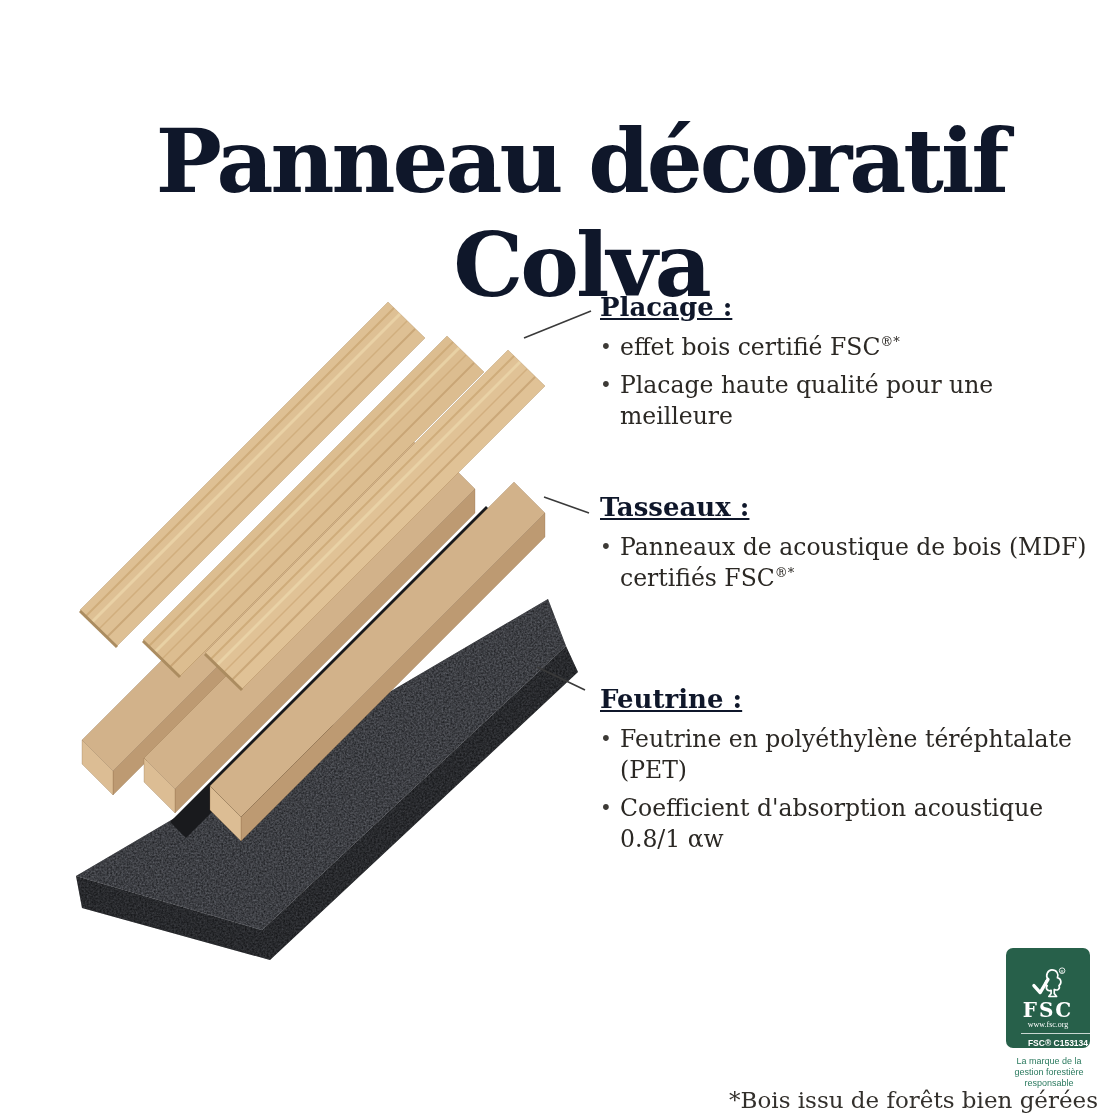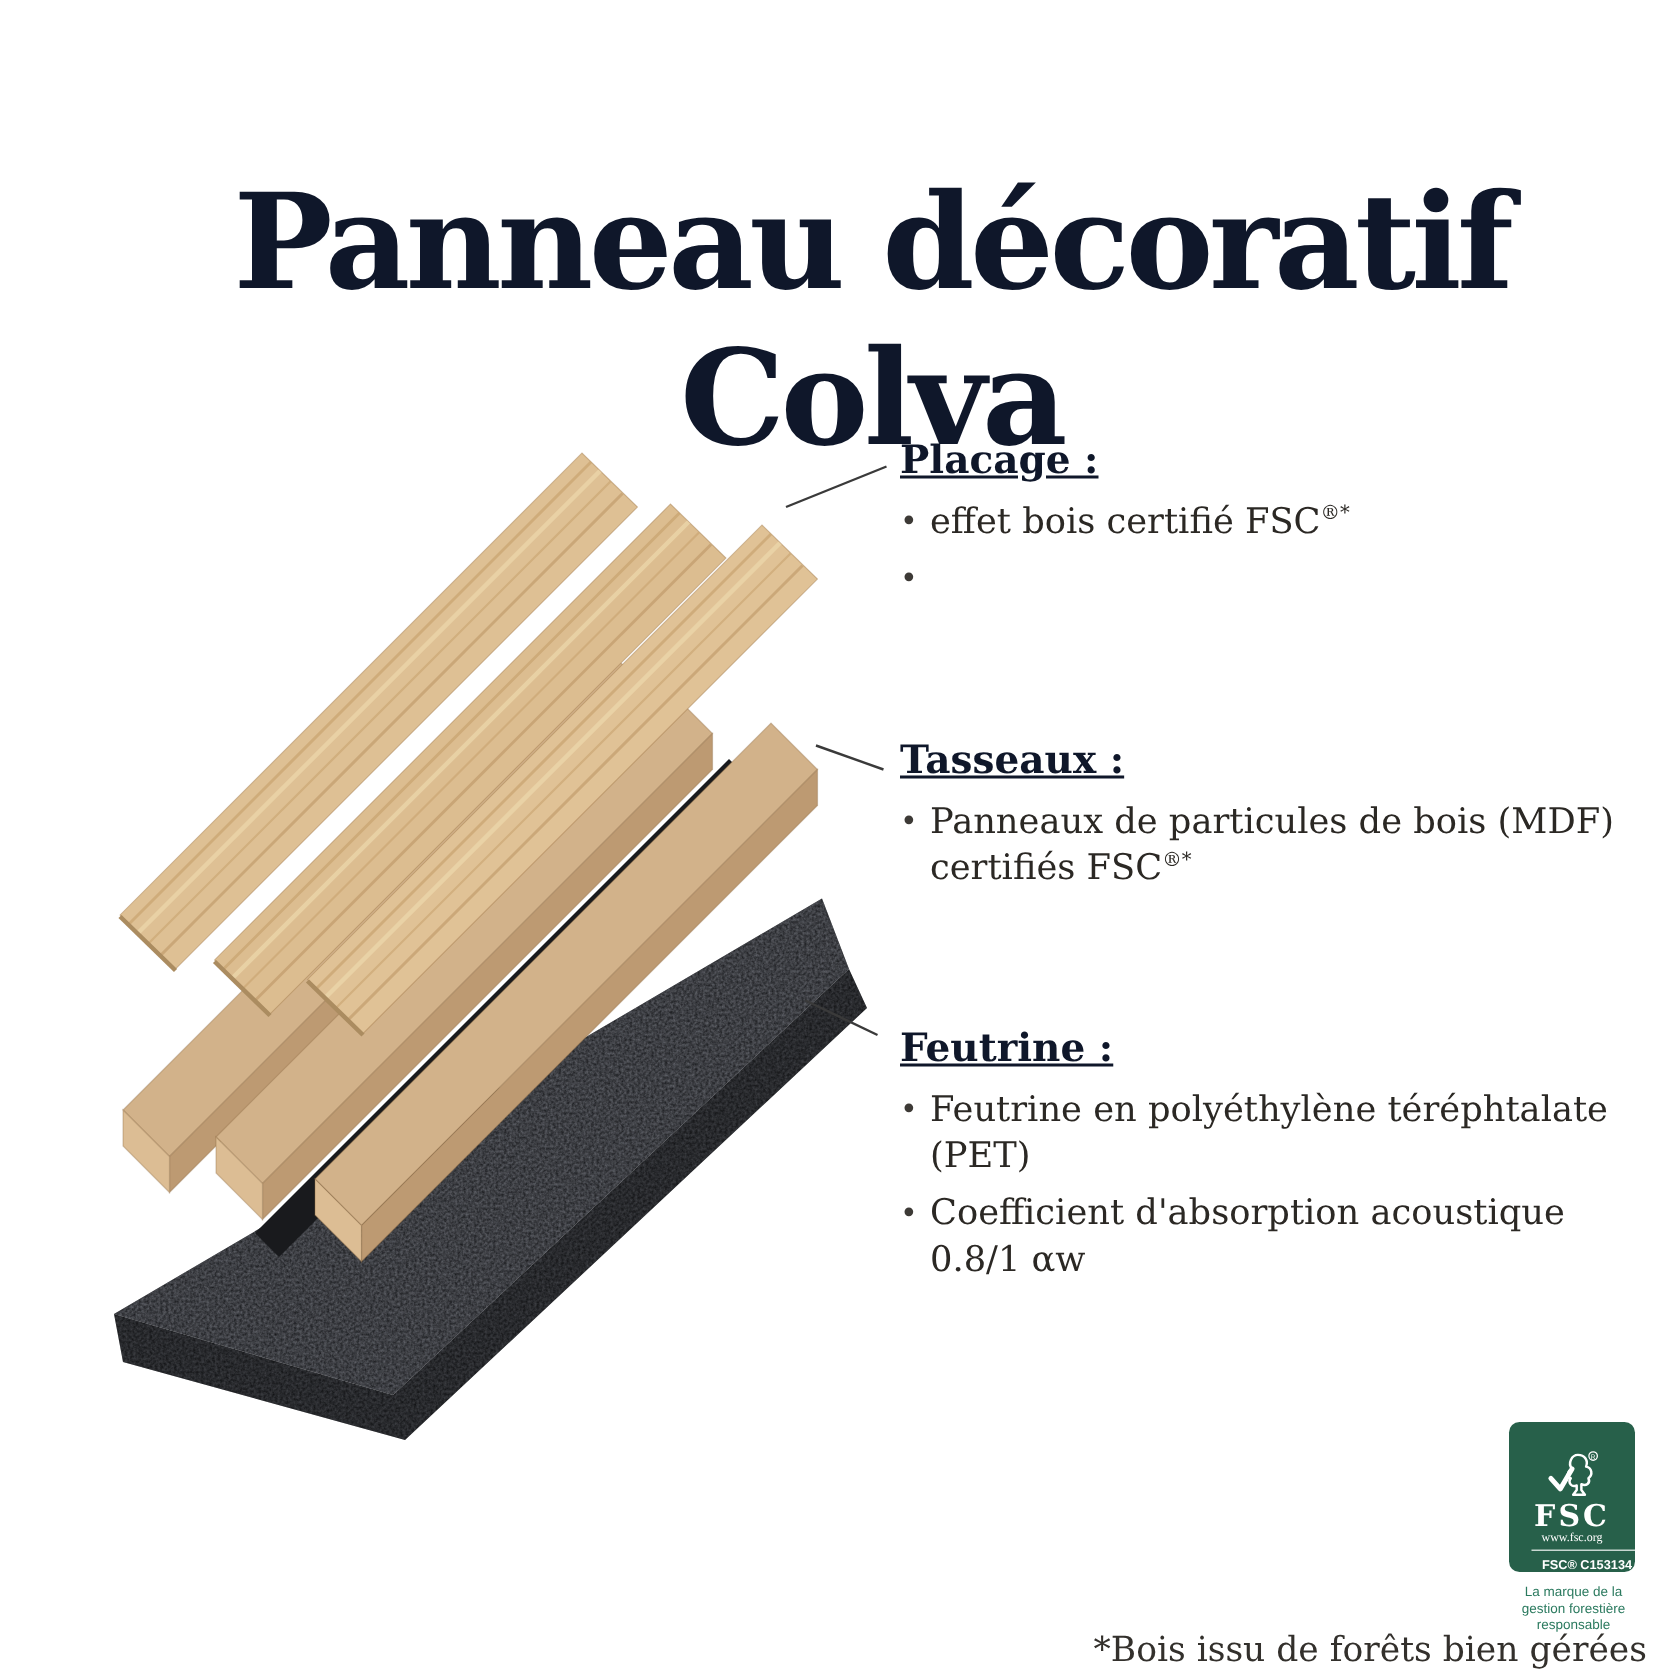--- a/index.html
+++ b/index.html
@@ -142,30 +142,31 @@
     <span class="dot">•</span>
     <div class="btext">
       <span style="display:block">
         <span>effet bois certifié  FSC</span><sup>®*</sup>
       </span>
     </div>
   </div>
   <div class="bullet">
     <span class="dot">•</span>
     <div class="btext">
+      <span>Placage haute qualité pour une meilleure</span>
     </div>
   </div>
 </div>
 
 <div id="sec-tasseaux" class="abs section">
   <h2>Tasseaux :</h2>
   <div class="bullet">
     <span class="dot">•</span>
     <div class="btext">
-      <span>Panneaux de particules de bois (MDF)</span>
+      <span>Panneaux de acoustique de bois (MDF)</span>
       <span style="display:block">
         <span>certifiés FSC</span><sup>®*</sup>
       </span>
     </div>
   </div>
 </div>
 
 <div id="sec-feutrine" class="abs section">
   <h2>Feutrine :</h2>
   <div class="bullet">

